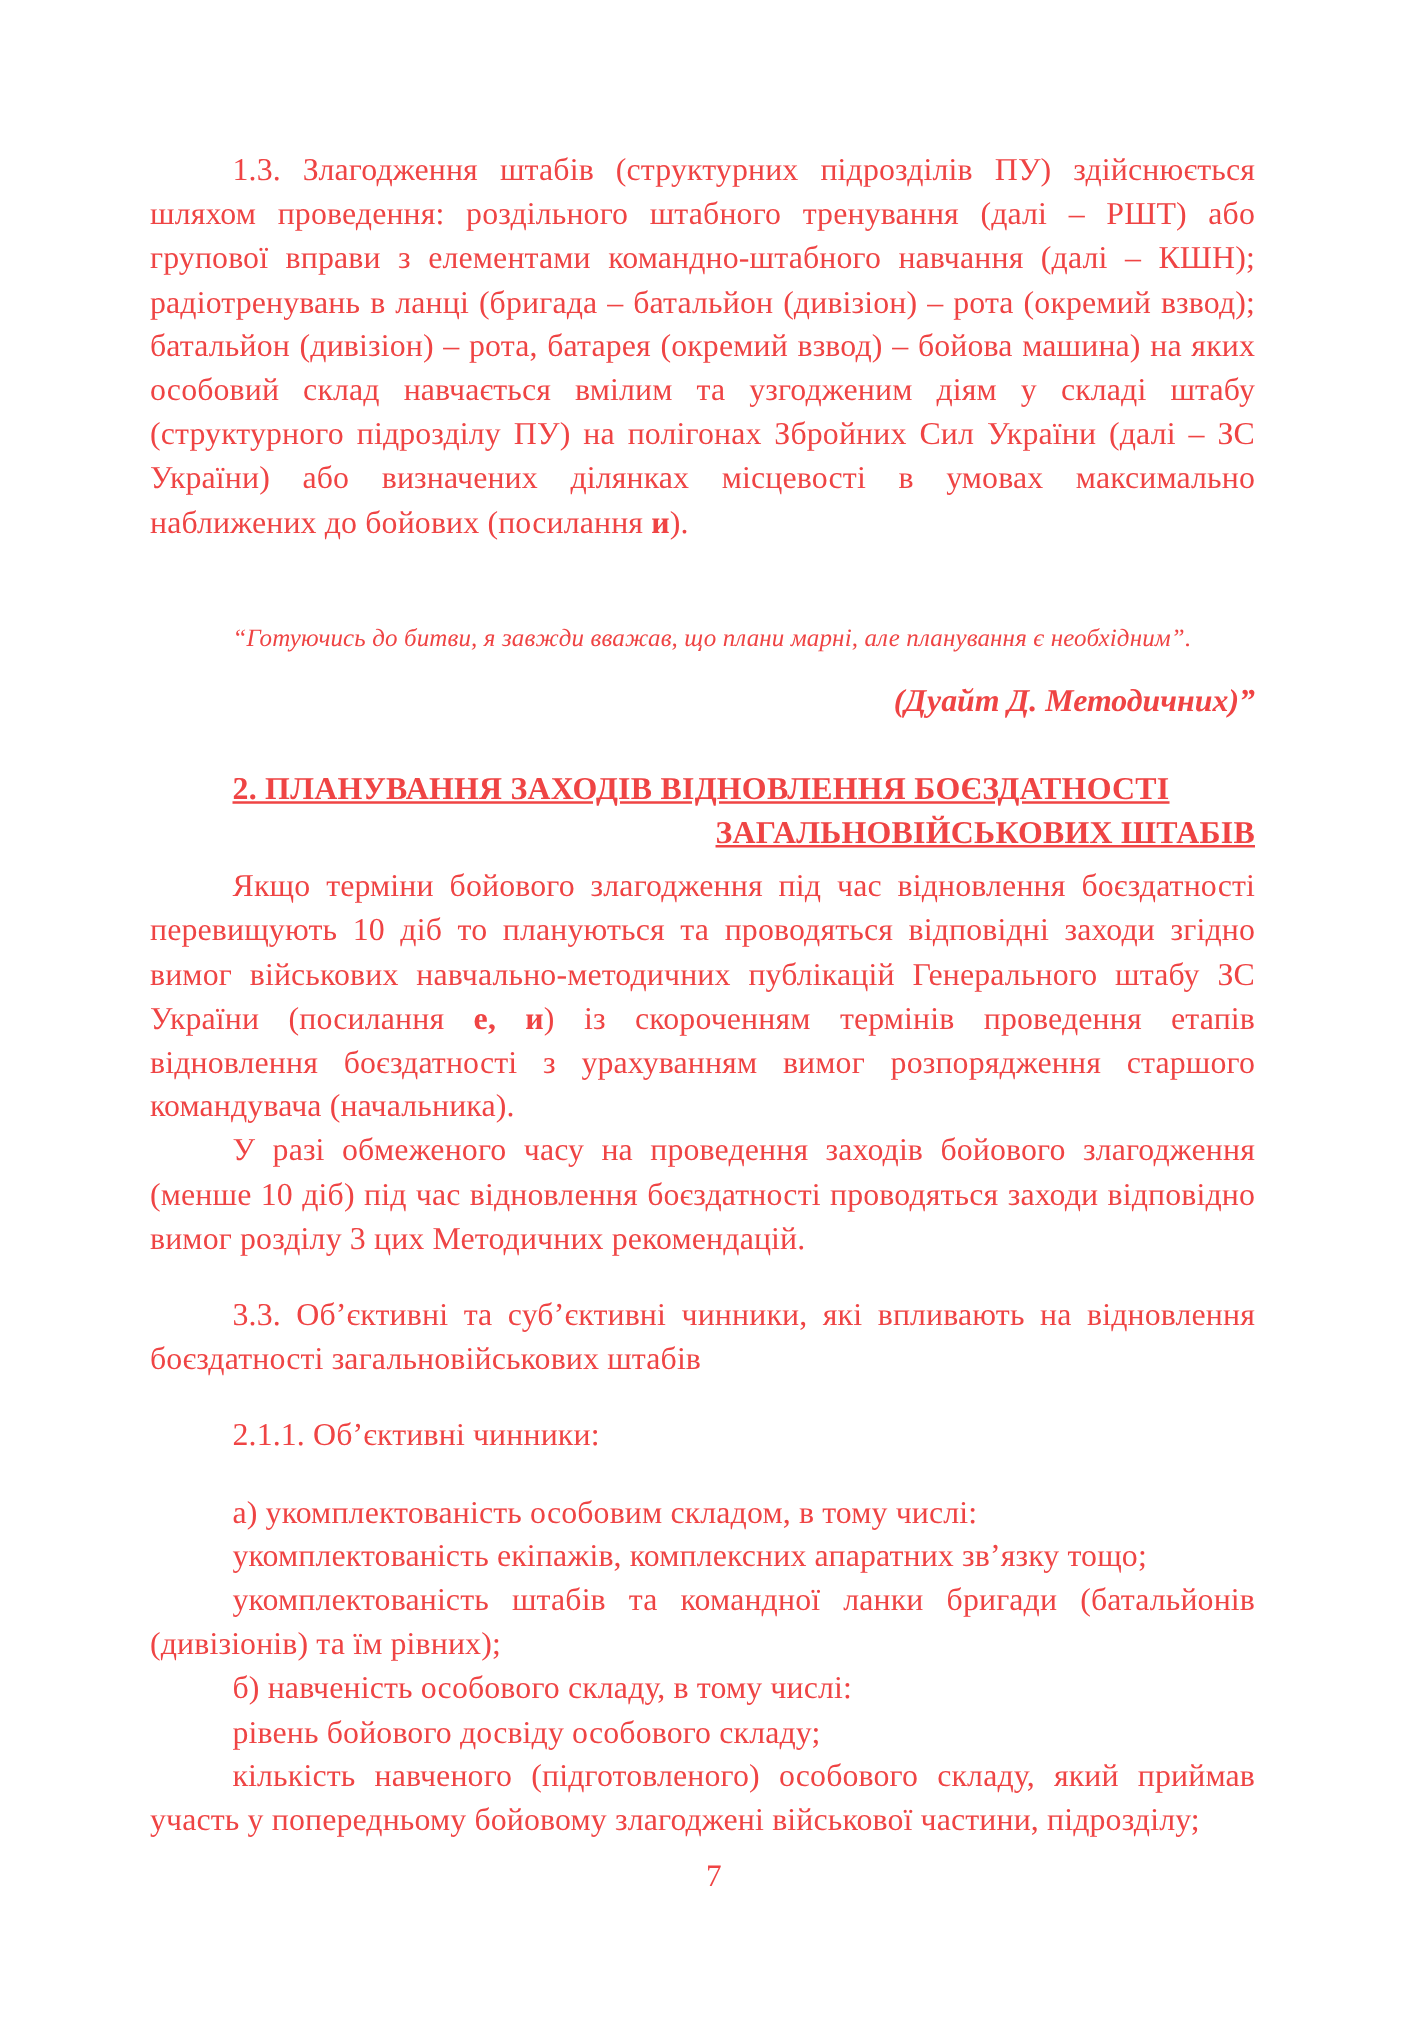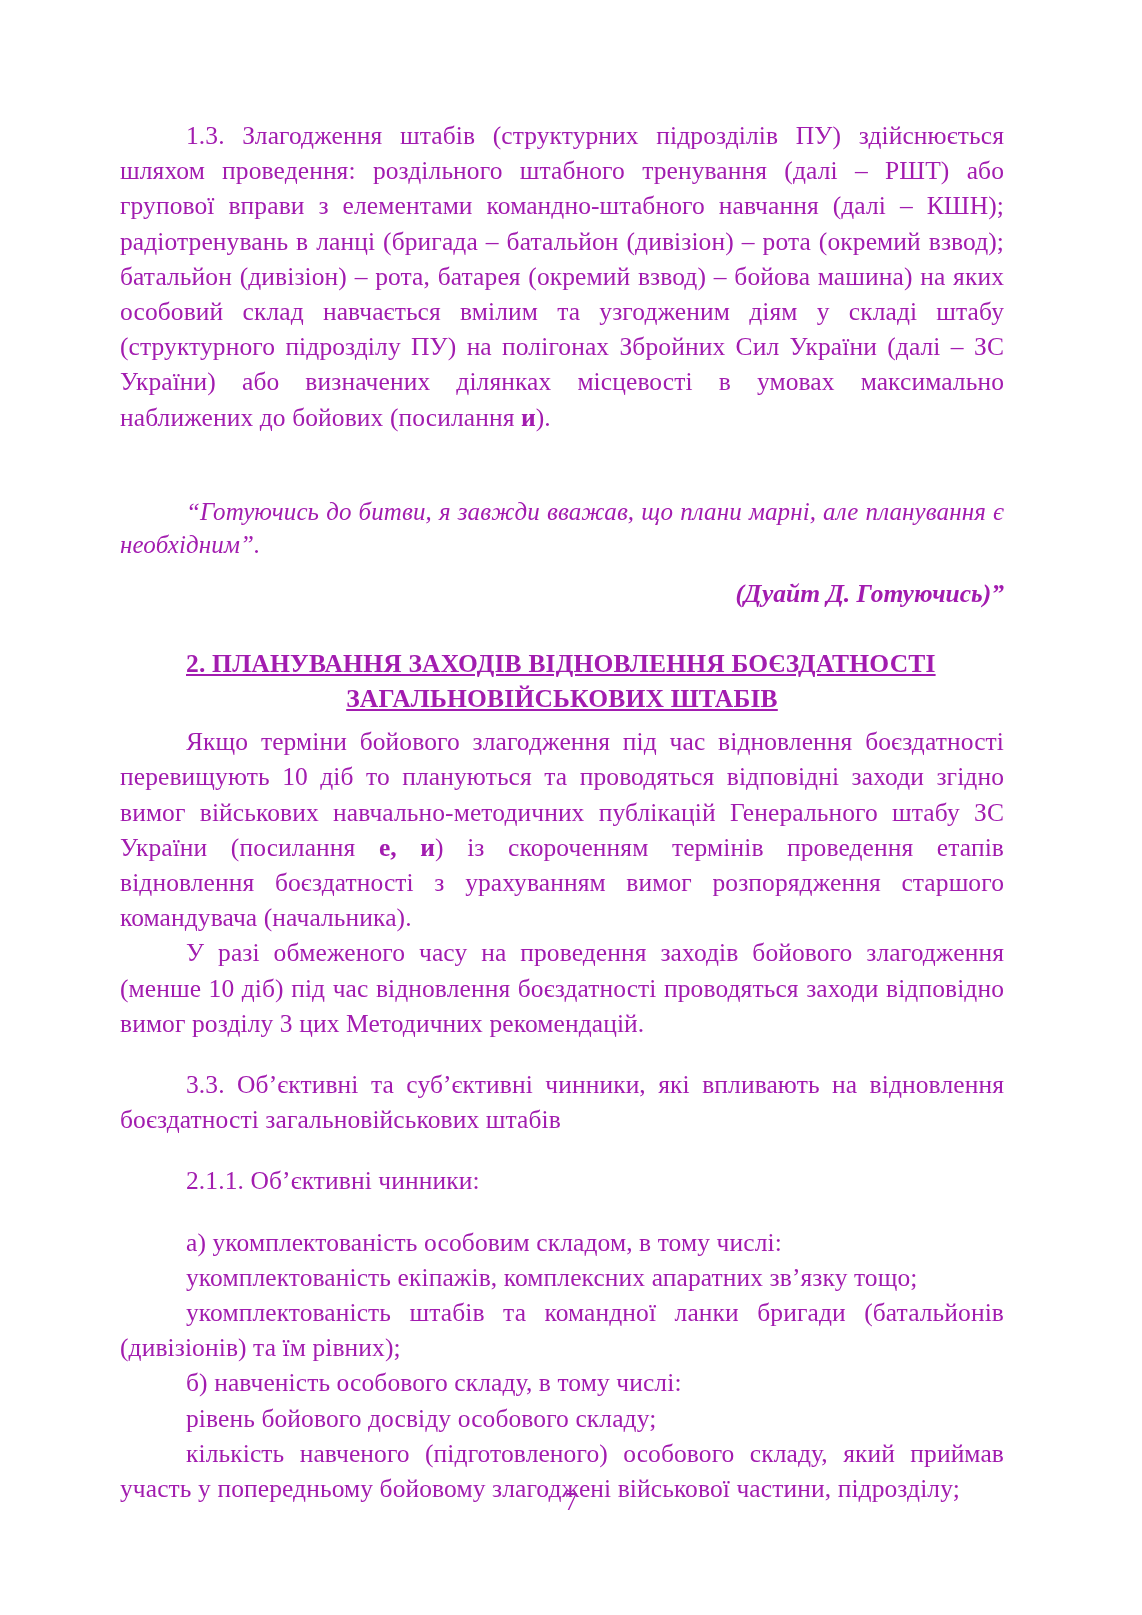--- a/index.html
+++ b/index.html
@@ -8,21 +8,21 @@
     background: #ffffff;
   }
   .page {
     position: relative;
     width: 1142px;
     height: 1615px;
     background: #ffffff;
     box-sizing: border-box;
     overflow: hidden;
     font-family: "Liberation Serif", "DejaVu Serif", serif;
-    color: #a21caf;
+    color: #ef4444;
   }
   .content {
     position: absolute;
     left: 120px;
     top: 118px;
     width: 884px;
   }
   p {
     margin: 0;
     font-size: 25.5px;
@@ -38,21 +38,21 @@
     font-weight: bold;
   }
   
   .quote-block {
     margin-top: 60px;
     font-style: italic;
     font-size: 24px;
     line-height: 33px;
   }
   .quote-block p {
-    font-size: 25px;
+    font-size: 20px;
     line-height: 33px;
     font-style: italic;
     text-indent: 66px;
     text-align: justify;
     text-align-last: left;
   }
   .quote-attr {
     margin-top: 16px;
     text-align: right;
     font-style: italic;
@@ -66,21 +66,21 @@
     font-size: 25.5px;
     line-height: 35.2px;
     font-weight: bold;
     text-align: justify;
     text-indent: 66px;
     text-transform: none;
     letter-spacing: 0.2px;
     text-decoration: underline;
   }
   h2.section-heading .hl1 { display: block; text-align: justify; text-indent: 66px; }
-  h2.section-heading .hl2 { display: block; text-align: center; text-indent: 0; }
+  h2.section-heading .hl2 { display: block; text-align: right; text-indent: 0; }
   .gap-sm { height: 8px; }
   .gap-md { height: 26px; }
   .page-number {
     position: absolute;
     left: 0;
     right: 0;
     top: 1488px;
     text-align: center;
     font-size: 25px;
     font-family: "Liberation Serif", "DejaVu Serif", serif;
@@ -92,21 +92,21 @@
 </head>
 <body>
 
 <div class="page">
   <div class="content">
 
     <p class="indent j jl"><span>1.3. Злагодження штабів (структурних підрозділів ПУ) здійснюється шляхом проведення: роздільного штабного тренування (далі – РШТ) або групової вправи з елементами командно-штабного навчання (далі – КШН); радіотренувань в ланці (бригада – батальйон (дивізіон) – рота (окремий взвод); батальйон (дивізіон) – рота, батарея (окремий взвод) – бойова машина) на яких особовий склад навчається вмілим та узгодженим діям у складі штабу (структурного підрозділу ПУ) на полігонах Збройних Сил України (далі – ЗС України) або визначених ділянках місцевості в умовах максимально наближених до бойових (посилання </span><b>и</b><span>).</span></p>
 
     <div class="quote-block">
       <p>“Готуючись до битви, я завжди вважав, що плани марні, але планування є необхідним”.</p>
-      <div class="quote-attr">(Дуайт Д. Готуючись)”</div>
+      <div class="quote-attr">(Дуайт Д. Методичних)”</div>
     </div>
 
     <h2 class="section-heading">
       <span class="hl1">2. ПЛАНУВАННЯ ЗАХОДІВ ВІДНОВЛЕННЯ БОЄЗДАТНОСТІ</span>
       <span class="hl2">ЗАГАЛЬНОВІЙСЬКОВИХ ШТАБІВ</span>
     </h2>
 
     <div class="gap-sm"></div>
 
     <p class="indent j jl"><span>Якщо терміни бойового злагодження під час відновлення боєздатності перевищують 10 діб то плануються та проводяться відповідні заходи згідно вимог військових навчально-методичних публікацій Генерального штабу ЗС України (посилання </span><b>е, и</b><span>) із скороченням термінів проведення етапів відновлення боєздатності з урахуванням вимог розпорядження старшого командувача (начальника).</span></p>

